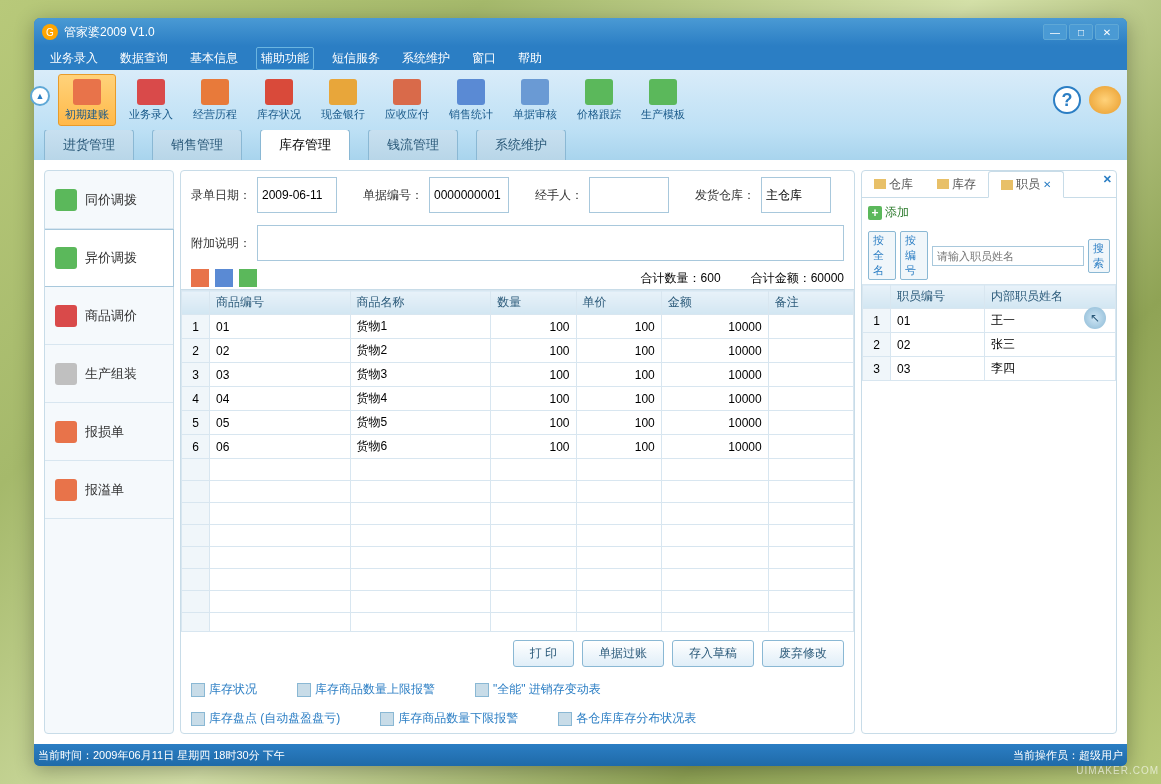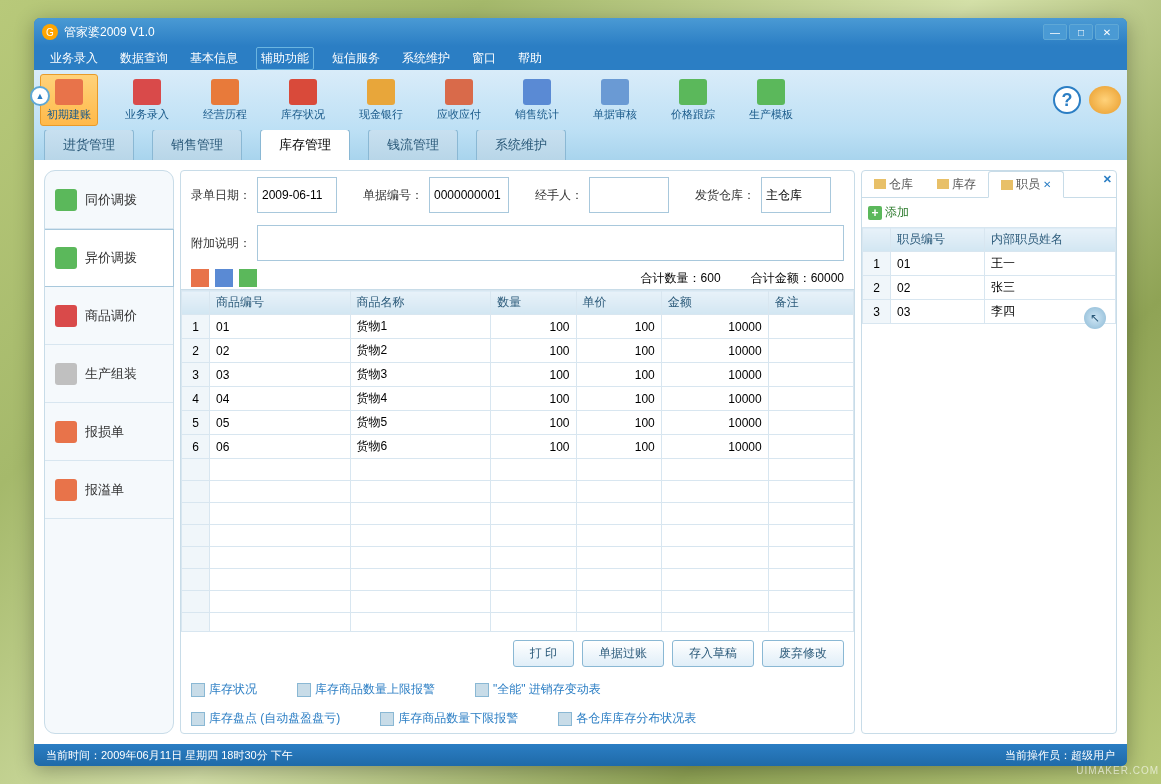--- a/index.html
+++ b/index.html
@@ -7,32 +7,32 @@
 .window { position: absolute; top: 18px; left: 34px; width: 1093px; height: 748px; background: #2b7ec4; border-radius: 6px; box-shadow: 0 4px 20px rgba(0,0,0,0.3); display: flex; flex-direction: column; }
 .titlebar { height: 28px; background: linear-gradient(#4a9ad4, #2b7ec4); border-radius: 6px 6px 0 0; display: flex; align-items: center; padding: 0 8px; color: #fff; font-size: 12px; }
 .titlebar-icon { width: 16px; height: 16px; background: #ffa500; border-radius: 50%; margin-right: 6px; display: inline-flex; align-items: center; justify-content: center; font-size: 10px; color: #fff; }
 .window-controls { margin-left: auto; display: flex; gap: 2px; }
 .window-controls div { width: 24px; height: 16px; background: #4a9ad4; border: 1px solid #5fa8d6; border-radius: 2px; display: flex; align-items: center; justify-content: center; color: #fff; font-size: 10px; cursor: pointer; }
 .menubar { height: 24px; background: #2b7ec4; display: flex; align-items: center; padding: 0 12px; gap: 14px; color: #fff; font-size: 12px; }
 .menubar span { cursor: pointer; padding: 2px 4px; }
 .menubar .active { border: 1px solid #6bb5e0; border-radius: 2px; }
 .toolbar-outer { background: linear-gradient(#d9ecf9, #bde0f5); padding: 4px 6px; display: flex; align-items: center; position: relative; }
 .toggle-circle { position: absolute; left: -4px; top: 16px; width: 20px; height: 20px; background: #fff; border: 2px solid #5fa8d6; border-radius: 50%; display: flex; align-items: center; justify-content: center; font-size: 9px; color: #2b7ec4; cursor: pointer; }
-.toolbar { display: flex; gap: 20px; margin-left: 0; }
+.toolbar { display: flex; gap: 6px; margin-left: 18px; }
 .tool-btn { width: 58px; height: 52px; display: flex; flex-direction: column; align-items: center; justify-content: center; font-size: 11px; color: #1a5a8a; cursor: pointer; border-radius: 3px; }
 .tool-btn.active-tool { background: linear-gradient(#ffd27a, #ffb94a); border: 1px solid #e89b2a; }
 .tool-icon { width: 28px; height: 26px; margin-bottom: 2px; border-radius: 3px; }
 .toolbar-right { margin-left: auto; display: flex; gap: 8px; align-items: center; }
 .help-circle { width: 28px; height: 28px; border: 2px solid #2b7ec4; border-radius: 50%; display: flex; align-items: center; justify-content: center; color: #2b7ec4; font-weight: bold; background: #fff; cursor: pointer; font-size: 18px; }
 .gold-icon { width: 32px; height: 28px; background: radial-gradient(#ffd27a, #e89b2a); border-radius: 50%; }
 .main-tabs { height: 30px; background: linear-gradient(#bde0f5, #a8d4ed); display: flex; align-items: flex-end; padding: 0 10px; }
 .main-tab { padding: 6px 18px; font-size: 13px; color: #2b5a7a; background: linear-gradient(#c8e0f0, #b8d6e8); border: 1px solid #8ab8d4; border-bottom: none; border-radius: 4px 4px 0 0; margin-right: 18px; cursor: pointer; }
 .main-tab.active { background: #fff; color: #000; }
 .content { flex: 1; background: #fff; display: flex; padding: 10px; gap: 6px; overflow: hidden; }
-.sidebar { width: 130px; background: #f5f9fc; border: 1px solid #c8dce8; border-radius: 11px; display: flex; flex-direction: column; }
+.sidebar { width: 130px; background: #f5f9fc; border: 1px solid #c8dce8; border-radius: 4px; display: flex; flex-direction: column; }
 .side-item { height: 58px; border-bottom: 1px solid #d8e6f0; display: flex; align-items: center; padding: 0 10px; font-size: 13px; color: #333; cursor: pointer; gap: 8px; }
 .side-item.active { background: #fff; border: 1px solid #a8c8dc; border-left: none; margin-right: -1px; }
 .side-icon { width: 22px; height: 22px; border-radius: 3px; }
 .main-panel { flex: 1; display: flex; flex-direction: column; border: 1px solid #c8dce8; border-radius: 4px; background: #fff; overflow: hidden; }
 .form-row { display: flex; align-items: center; padding: 6px 10px; font-size: 12px; gap: 6px; }
 .form-row label { color: #333; }
 .form-row input, .form-row .field { border: 1px solid #a8c8dc; height: 36px; padding: 0 4px; font-size: 12px; }
 .mini-icons { display: flex; gap: 6px; padding: 2px 10px; align-items: center; font-size: 12px; }
 .mini-icon { width: 18px; height: 18px; cursor: pointer; }
 .totals { margin-left: auto; display: flex; gap: 30px; }
@@ -53,21 +53,21 @@
 .rp-tab.active { border: 1px solid #c8dce8; border-bottom: 1px solid #fff; margin-bottom: -1px; background: #fff; border-radius: 3px 3px 0 0; }
 .rp-tab .tab-close { color: #2b7ec4; font-size: 10px; }
 .rp-toolbar { padding: 6px; display: flex; align-items: center; gap: 4px; font-size: 12px; }
 .add-btn { display: flex; align-items: center; gap: 3px; color: #2b7a2b; cursor: pointer; }
 .plus-icon { width: 14px; height: 14px; background: #5bb85b; display: flex; align-items: center; justify-content: center; color: #fff; border-radius: 2px; font-weight: bold; font-size: 12px; }
 .rp-search { padding: 4px 6px; display: flex; gap: 4px; align-items: center; font-size: 11px; }
 .rp-search .link-btn { border: 1px solid #8ab8d4; padding: 1px 4px; border-radius: 2px; color: #2b7ec4; cursor: pointer; background: #f0f6fa; }
 .rp-search input { flex: 1; border: 1px solid #a8c8dc; height: 20px; padding: 0 4px; font-size: 11px; }
 .rp-grid { flex: 1; overflow: auto; }
 .arrow-badge { position: absolute; right: 10px; top: 136px; width: 22px; height: 22px; background: radial-gradient(#cfe6f5, #8ab8d4); border-radius: 50%; display: flex; align-items: center; justify-content: center; color: #2b5a7a; font-size: 12px; }
-.statusbar { height: 22px; background: linear-gradient(#2b7ec4, #1f6aa8); color: #fff; font-size: 11px; display: flex; align-items: center; padding: 0 12px; border-radius: 0 0 6px 6px; }
+.statusbar { height: 22px; background: linear-gradient(#2b7ec4, #1f6aa8); color: #fff; font-size: 11px; display: flex; align-items: center; padding: 0 4px; border-radius: 0 0 6px 6px; }
 .statusbar .right { margin-left: auto; }
 .watermark { position: absolute; bottom: 8px; right: 2px; color: rgba(255,255,255,0.6); font-size: 10px; letter-spacing: 1px; }
 </style>
 </head>
 <body>
 
 <div class="window">
   <div class="titlebar">
     <span class="titlebar-icon">G</span>
     <span>管家婆2009 V1.0</span>
@@ -392,20 +392,26 @@
           <div class="rp-tab"><span style="width:12px;height:10px;background:#e8c068;display:inline-block"></span>仓库</div>
           <div class="rp-tab"><span style="width:12px;height:10px;background:#e8c068;display:inline-block"></span>库存</div>
           <div class="rp-tab active"><span style="width:12px;height:10px;background:#e8c068;display:inline-block"></span>职员 <span class="tab-close">✕</span></div>
         </div>
       <div class="rp-toolbar">
         <div class="add-btn">
           <span class="plus-icon">+</span>
           <span>添加</span>
         </div>
       </div>
+      <div class="rp-search">
+        <span class="link-btn">按全名</span>
+        <span class="link-btn">按编号</span>
+        <input placeholder="请输入职员姓名" style="">
+        <span class="link-btn">搜索</span>
+      </div>
       <div class="rp-grid">
         <table id="rpgrid">
             <tbody>
               <tr>
                 <th></th>
                 <th>职员编号</th>
                 <th>内部职员姓名</th>
               </tr>
             </tbody>
             <tbody>

